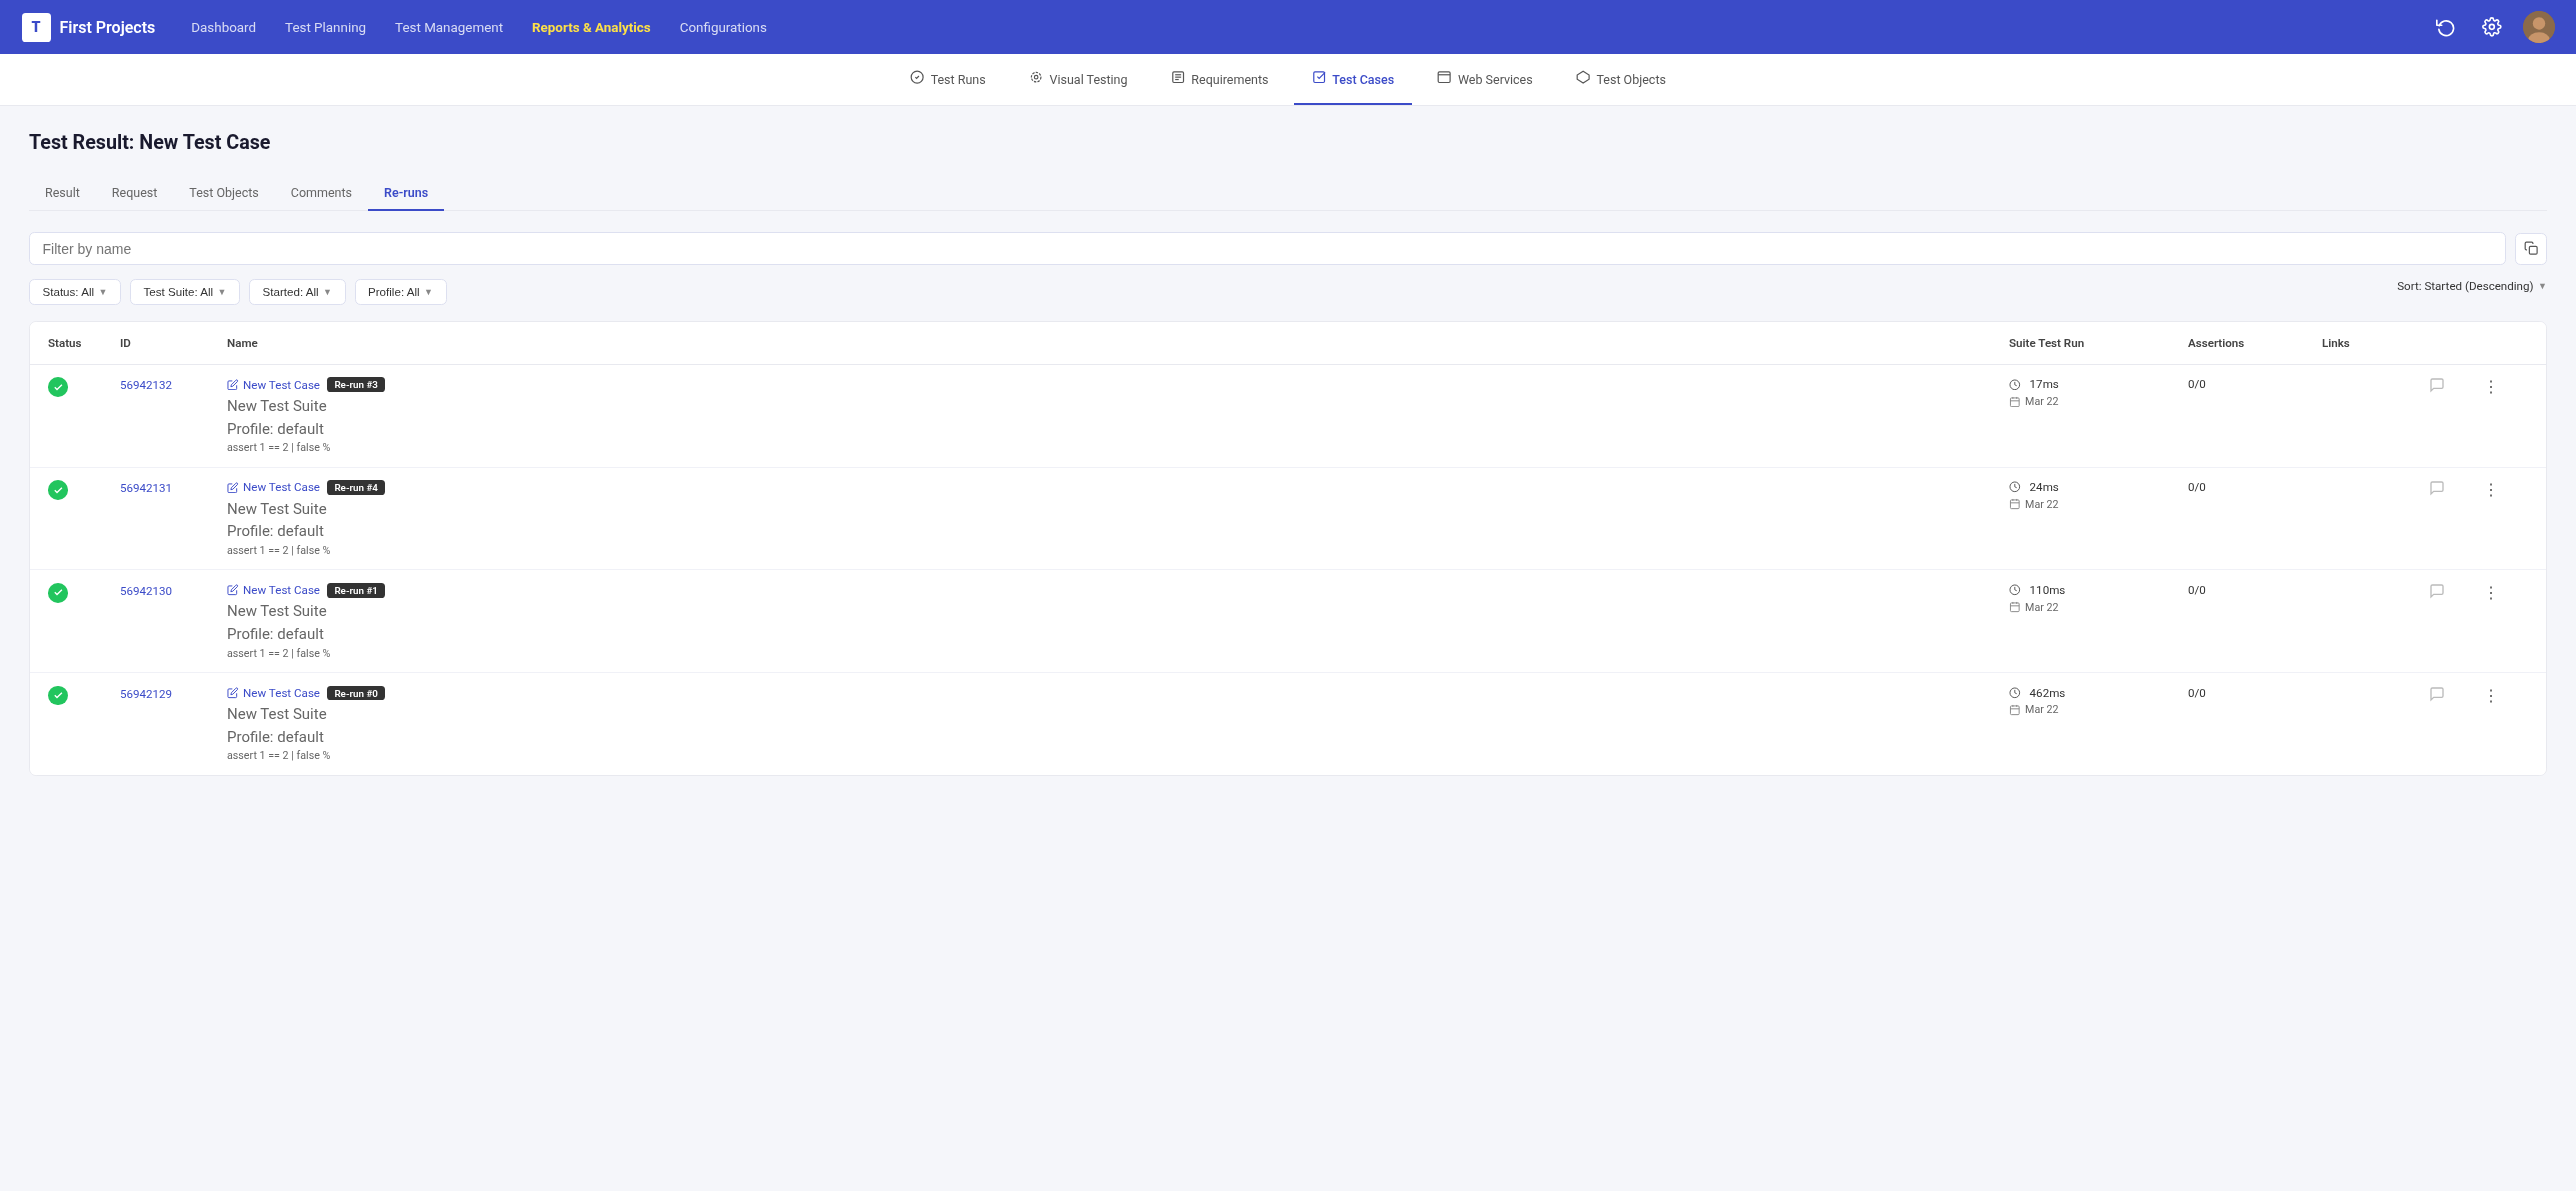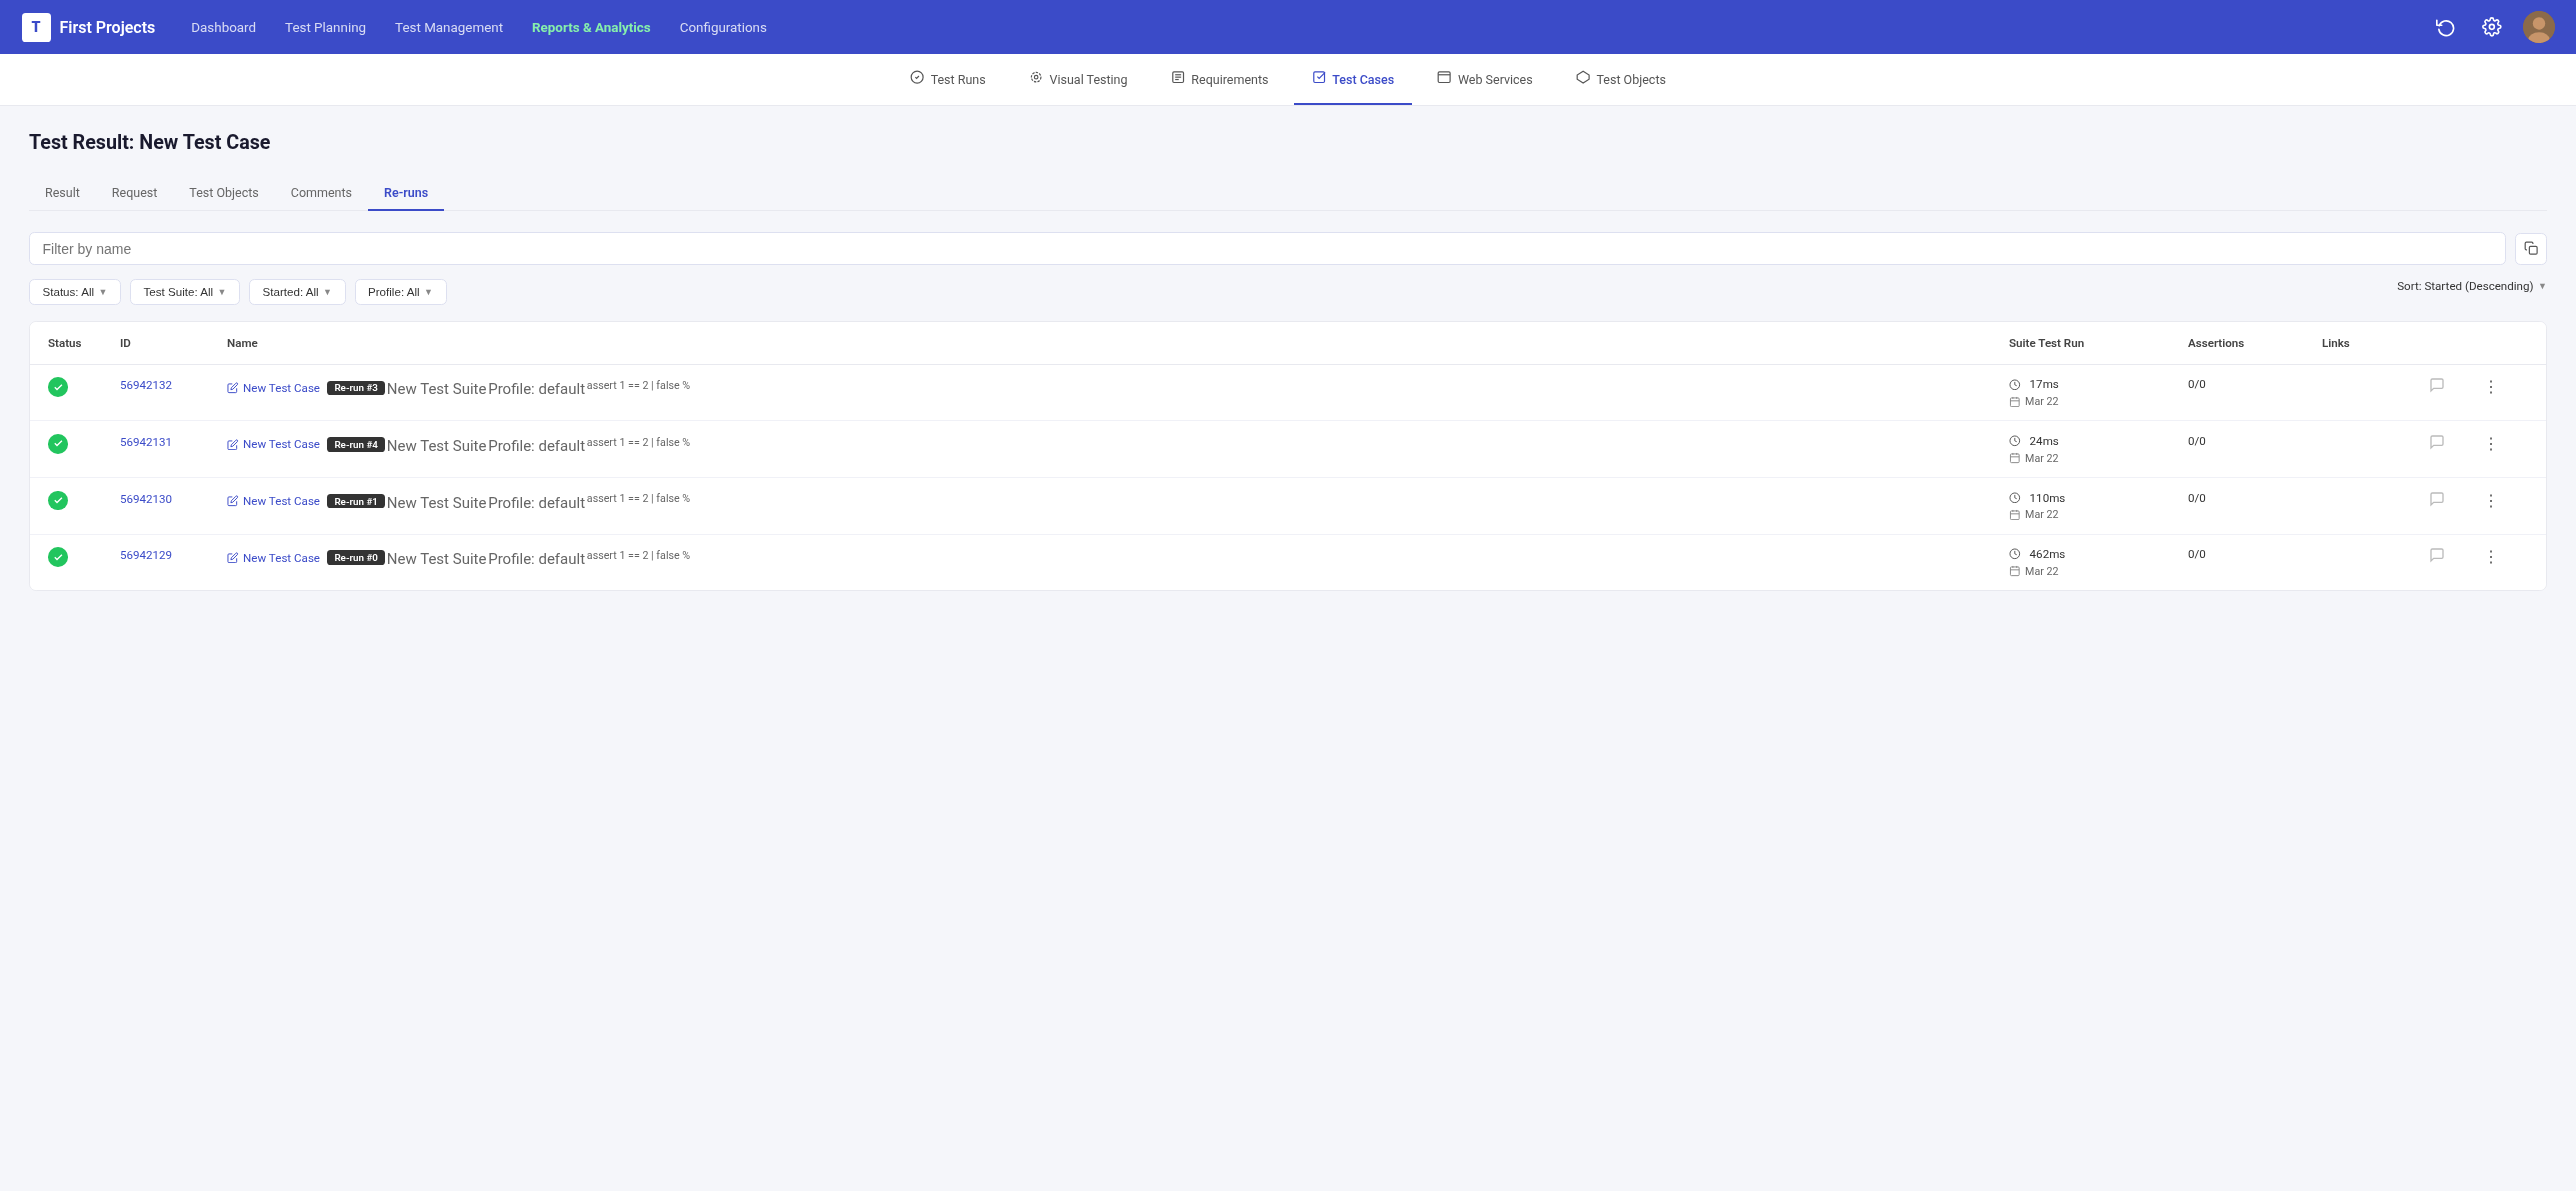--- a/index.html
+++ b/index.html
@@ -42,21 +42,21 @@
       flex: 1;
     }
     .top-nav-link {
       color: rgba(255,255,255,0.8);
       text-decoration: none;
       font-size: 13.4px;
       cursor: pointer;
       padding: 5.4px 0;
     }
     .top-nav-link.active {
-      color: #86efac;
+      color: #fde047;
       font-weight: 700;
     }
     .top-nav-right {
       display: flex;
       align-items: center;
       gap: 14.3px;
     }
     .nav-icon-btn {
       width: 32px;
       height: 32px;
@@ -263,20 +263,21 @@
       font-size: 10.7px;
     }
     .id-link {
       color: #3b4bc8;
       text-decoration: none;
       font-size: 11.6px;
       cursor: pointer;
     }
     .cell-name {
       display: flex;
+      flex-direction: column;
       gap: 1.8px;
     }
     .cell-name-top {
       display: flex;
       align-items: center;
       gap: 7.2px;
       flex-wrap: wrap;
     }
     .name-link {
       display: flex;

